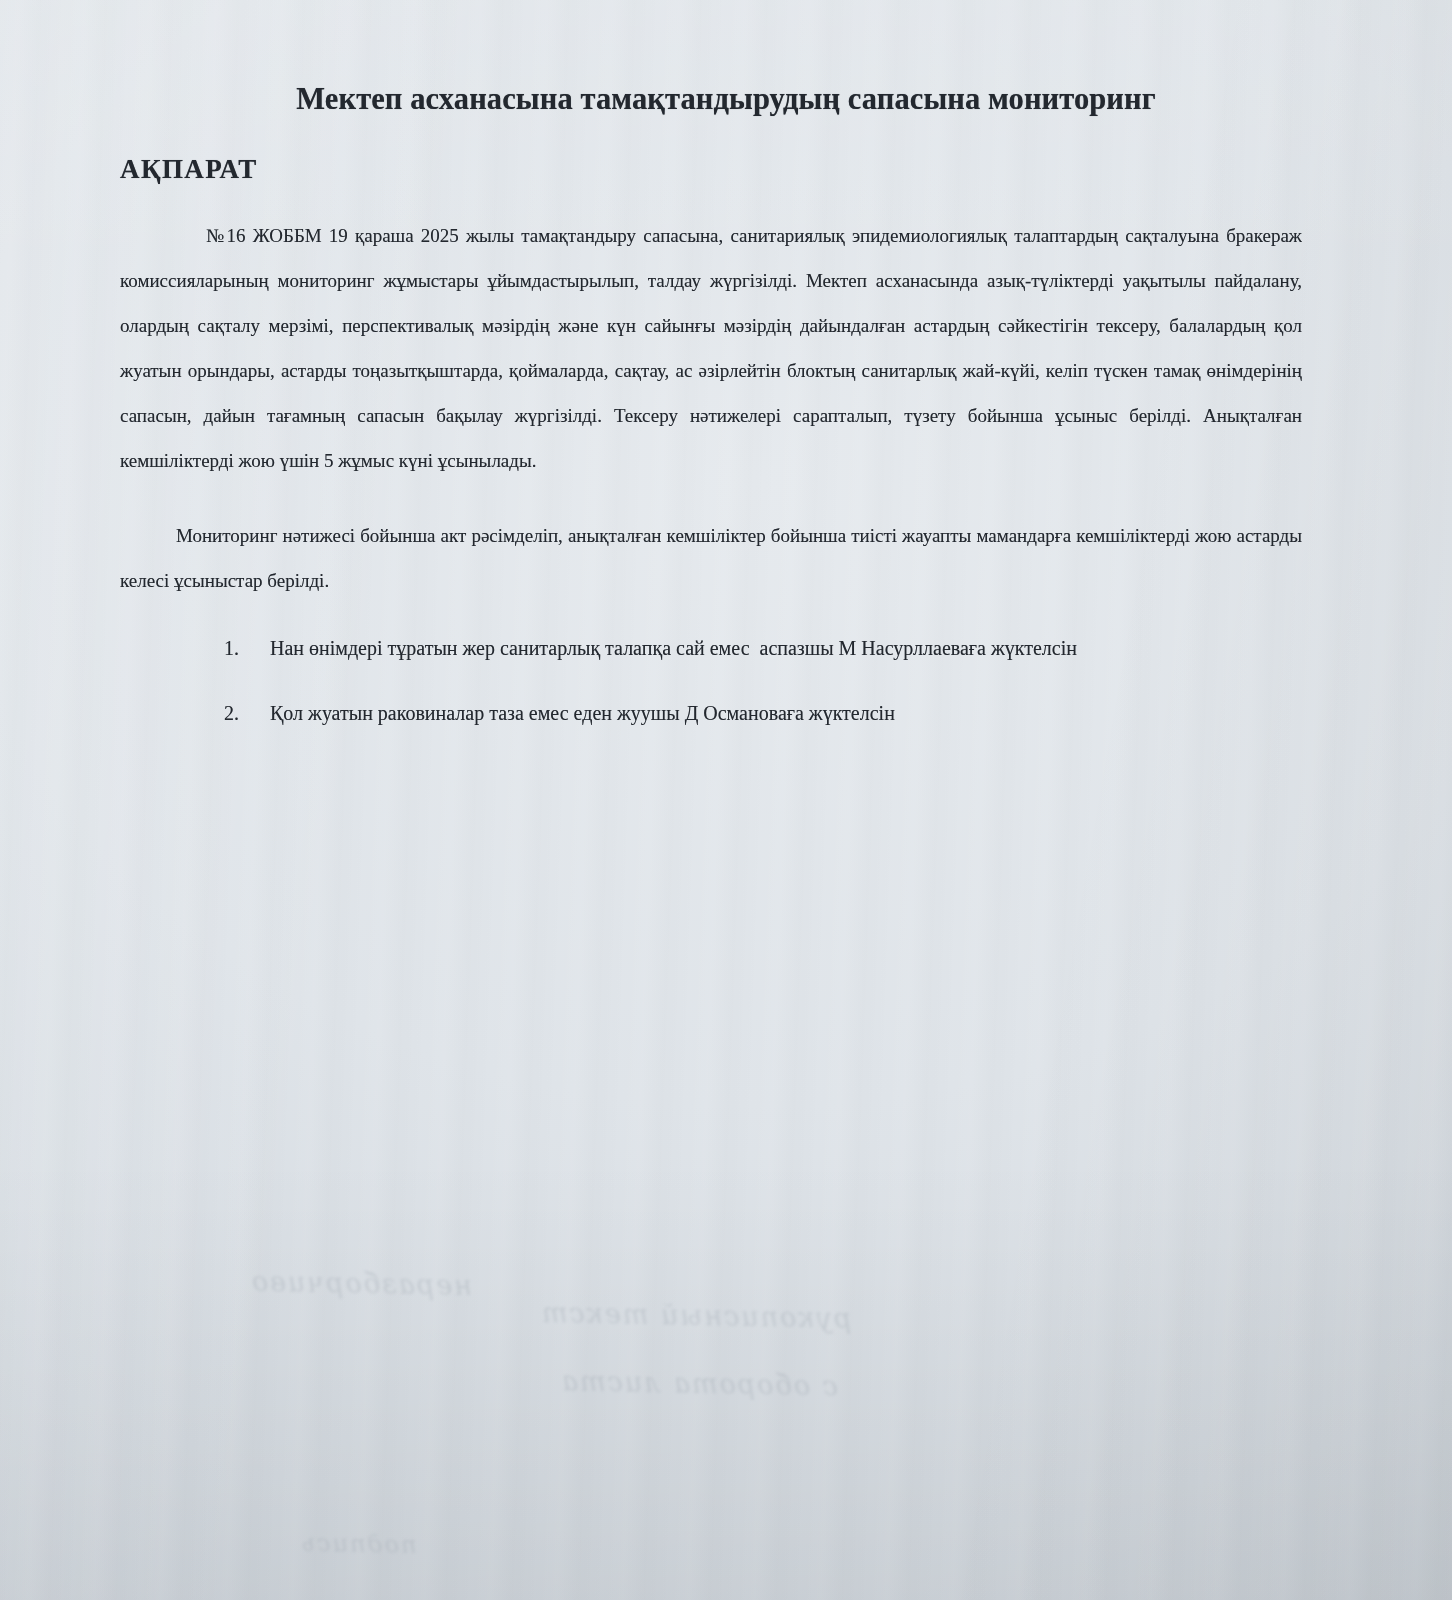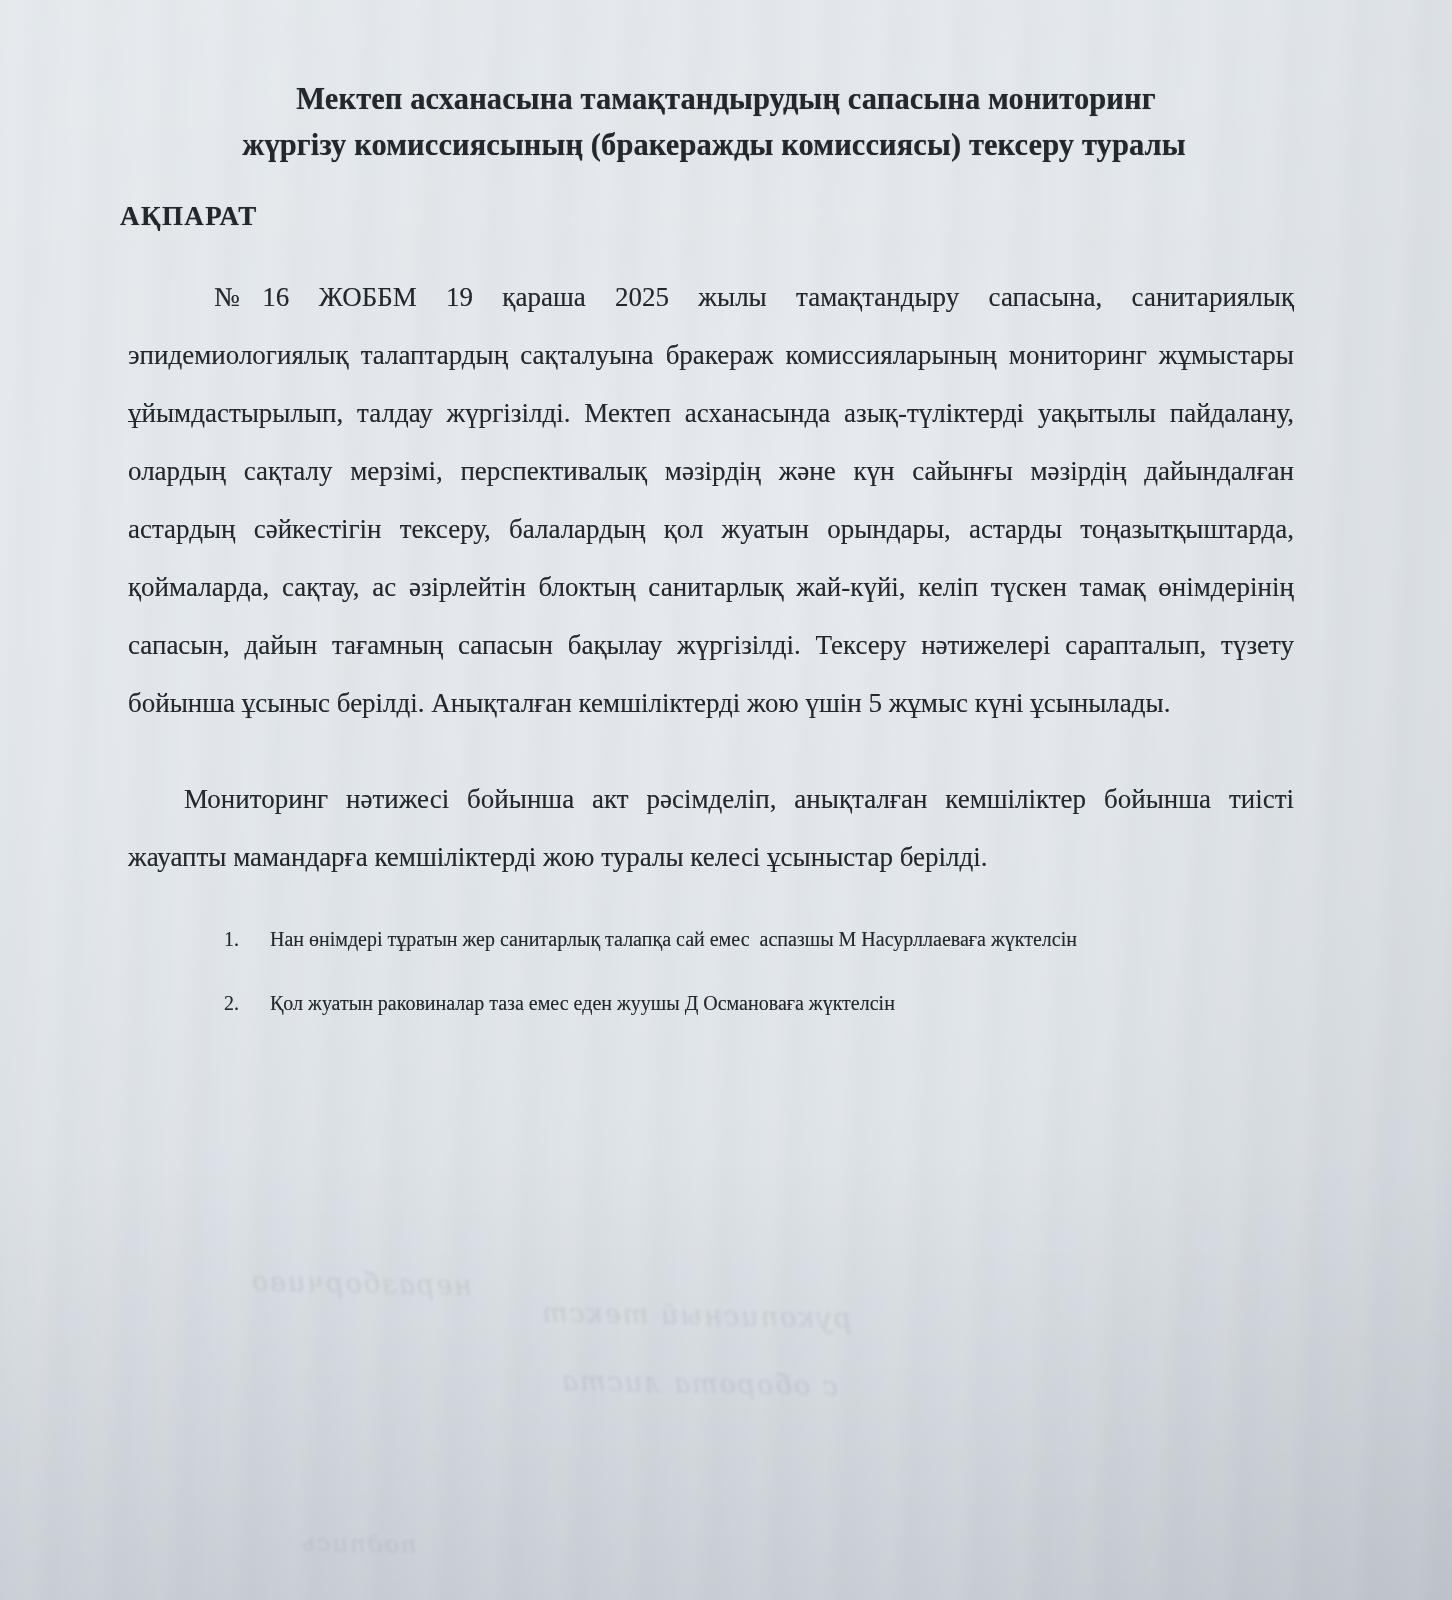--- a/index.html
+++ b/index.html
@@ -69,23 +69,23 @@
     padding-top: 32px;
     font-size: 27px;
     font-weight: bold;
     text-align: left;
     letter-spacing: 1.4px;
     text-shadow: 0 0 0.7px rgba(35,40,47,0.55);
   }
 
   
   .body-par {
-    margin: 8px;
-    font-size: 27px;
-    line-height: 58px;
+    margin: 0;
+    font-size: 19px;
+    line-height: 45px;
     text-align: justify;
     text-justify: inter-word;
     white-space: pre-wrap;
     text-shadow: 0 0 0.55px rgba(35,40,47,0.4);
   }
 
   .par-intro {
     padding-top: 28px;
     text-indent: 86px;
   }
@@ -151,28 +151,27 @@
 </style>
 </head>
 <body>
 
 <div class="page">
 
   <div class="content">
 
     <h1 class="doc-title">
       <span class="title-line title-line-1">Мектеп асханасына тамақтандырудың сапасына мониторинг</span>
-      <span class="title-line title-line-2">жүргізу комиссиясының (бракеражды комиссиясы) тексеру туралы</span>
     </h1>
 
     <h2 class="doc-subtitle">АҚПАРАТ</h2>
 
     <p class="body-par par-intro">№16 ЖОББМ 19 қараша 2025 жылы тамақтандыру сапасына, санитариялық эпидемиологиялық талаптардың сақталуына бракераж комиссияларының мониторинг жұмыстары ұйымдастырылып, талдау жүргізілді. Мектеп асханасында азық-түліктерді уақытылы пайдалану, олардың сақталу мерзімі, перспективалық мәзірдің және күн сайынғы мәзірдің дайындалған астардың сәйкестігін тексеру, балалардың қол жуатын орындары, астарды тоңазытқыштарда, қоймаларда, сақтау, ас әзірлейтін блоктың санитарлық жай-күйі, келіп түскен тамақ өнімдерінің сапасын, дайын тағамның сапасын бақылау жүргізілді. Тексеру нәтижелері сарапталып, түзету бойынша ұсыныс берілді. Анықталған кемшіліктерді жою үшін 5 жұмыс күні ұсынылады.</p>
 
-    <p class="body-par par-second">Мониторинг нәтижесі бойынша акт рәсімделіп, анықталған кемшіліктер бойынша тиісті жауапты мамандарға кемшіліктерді жою туралы келесі ұсыныстар берілді.</p>
+    <p class="body-par par-second">Мониторинг нәтижесі бойынша акт рәсімделіп, анықталған кемшіліктер бойынша тиісті жауапты мамандарға кемшіліктерді жою астарды келесі ұсыныстар берілді.</p>
 
     <ol class="rec-list">
       <li class="rec-item">Нан өнімдері тұратын жер санитарлық талапқа сай емес  аспазшы М Насурллаеваға жүктелсін</li>
       <li class="rec-item">Қол жуатын раковиналар таза емес еден жуушы Д Османоваға жүктелсін</li>
     </ol>
 
 
   </div>
 
   <span class="bleed bleed-1">неразборчиво</span>

